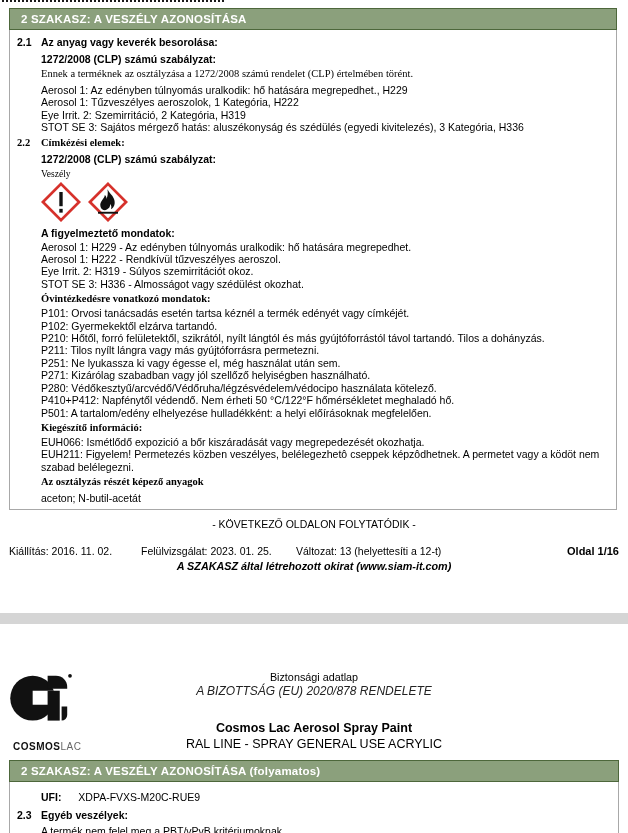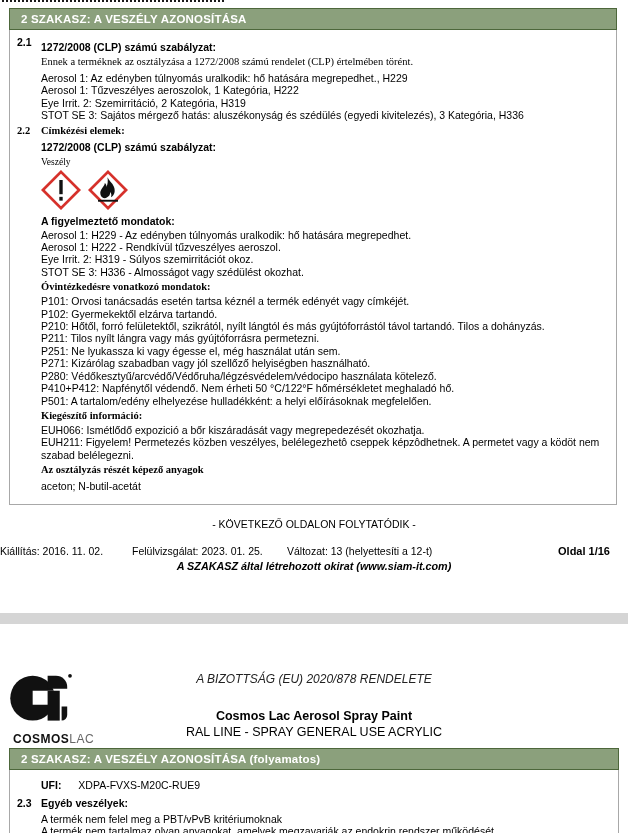--- a/index.html
+++ b/index.html
@@ -12,43 +12,43 @@
   
   #top-dashes{top:0;left:2px;width:222px;border-top:2px dotted #1a1a1a;}
   
   #page1{top:8px;left:9px;width:608px;}
   .green-bar{
     background:#8BA07C;border:1px solid #4D673B;color:#fff;font-weight:bold;
     font-size:11.5px;padding:4px 8px 4px 11px;letter-spacing:.2px;
   }
   .sheet-body{
     border-left:1px solid #a8a8a8;border-right:1px solid #a8a8a8;border-bottom:1px solid #a8a8a8;
-    padding:6px 10px 12px 31px;position:relative;line-height:12px;
+    padding:6px 10px 5px 31px;position:relative;line-height:12px;
   }
   .sec-row{position:relative;}
   .sec-num{position:absolute;left:-24px;top:0;font-weight:bold;}
   b.h{font-weight:bold;}
   .mt2{margin-top:2px;}.mt3{margin-top:3px;font-family:Liberation Serif, serif;}.mt4{margin-top:4px;}.mt5{margin-top:5px;}
   .statement-list div{line-height:12.4px;}
   .picto-row{display:flex;gap:7px;margin-top:2px;margin-bottom:2px;}
   .signal{font-size:9.5px;}
   
   #continuation{top:518px;left:0;width:628px;text-align:center;font-size:10.5px;}
-  #footer-row{top:545px;left:0;width:610px;height:14px;font-size:10.5px;}
+  #footer-row{top:545px;left:9px;width:610px;height:14px;font-size:10.5px;}
   #footer-issued{left:0;top:0;}
   #footer-review{left:132px;top:0;}
   #footer-version{left:287px;top:0;}
   #footer-page{right:0;top:0;font-weight:bold;font-size:11px;}
   #chemeter{top:560px;left:0;width:628px;text-align:center;font-weight:bold;font-style:italic;font-size:10.8px;}
   
   #page-divider{top:613px;left:0;width:628px;height:11px;background:#D5D5D5;}
   
   #page2{top:671px;left:9px;width:610px;}
   #logo{position:absolute;left:0;top:2px;width:78px;text-align:left;}
-  #logo-text{font-size:12px;letter-spacing:.5px;margin-top:1px;margin-left:4px;}
+  #logo-text{font-size:10px;letter-spacing:.5px;margin-top:10px;margin-left:4px;}
   #logo-text .bold{font-weight:bold;color:#111;}
   #logo-text .light{color:#666;}
   #p2-center{text-align:center;}
   #doc-title{font-size:10.8px;}
   #doc-reg{font-size:12px;margin-top:1px;color:#222;font-style:italic;}
   #product-name{font-weight:bold;font-size:12.5px;margin-top:23px;}
   #product-line{font-weight:normal;font-size:12.5px;margin-top:2px;}
   #p2-bar{margin-top:9px;}
   #sheet2{border-left:1px solid #a8a8a8;border-right:1px solid #a8a8a8;
     padding:9px 10px 0 31px;height:56px;position:relative;line-height:12.5px;}
@@ -59,20 +59,21 @@
 <body>
 
 <div id="top-dashes" class="abs"></div>
 
 <div id="page1" class="abs">
   <div class="green-bar">2 SZAKASZ: A VESZÉLY AZONOSÍTÁSA</div>
   <div class="sheet-body">
 
     <div class="sec-row">
       <span class="sec-num">2.1</span>
+      <b class="h">Az anyag vagy keverék besorolása:</b>
     </div>
     <div class="mt5"><b class="h">1272/2008 (CLP) számú szabályzat:</b></div>
     <div class="mt3">Ennek a terméknek az osztályzása a 1272/2008 számú rendelet (CLP) értelmében törént.</div>
     <div class="statement-list mt4">
       <div>Aerosol 1: Az edényben túlnyomás uralkodik: hő hatására megrepedhet., H229</div>
       <div>Aerosol 1: Tűzveszélyes aeroszolok, 1 Kategória, H222</div>
       <div>Eye Irrit. 2: Szemirritáció, 2 Kategória, H319</div>
       <div>STOT SE 3: Sajátos mérgező hatás: aluszékonyság és szédülés (egyedi kivitelezés), 3 Kategória, H336</div>
     </div>
 
@@ -150,20 +151,21 @@
       <rect x="41" y="19" width="13" height="32" fill="#111"></rect>
       <path d="M56 36 h6 v9 a6 6 0 0 1 -6 6 z" fill="#111"></path>
       <circle cx="65" cy="3" r="2" fill="#111"></circle>
     </svg>
     <div id="logo-text">
       <span class="bold">COSMOS</span><span class="light">LAC</span>
     </div>
   </div>
 
   <div id="p2-center">
+    <div id="doc-title">Biztonsági adatlap</div>
     <div id="doc-reg">A BIZOTTSÁG (EU) 2020/878 RENDELETE</div>
     <div id="product-name">Cosmos Lac Aerosol Spray Paint</div>
     <div id="product-line">RAL LINE - SPRAY GENERAL USE ACRYLIC</div>
   </div>
 
   <div id="p2-bar" class="green-bar">2 SZAKASZ: A VESZÉLY AZONOSÍTÁSA (folyamatos)</div>
 
   <div id="sheet2">
     <div id="ufi-row">
       <span class="ufi-label">UFI:</span>

